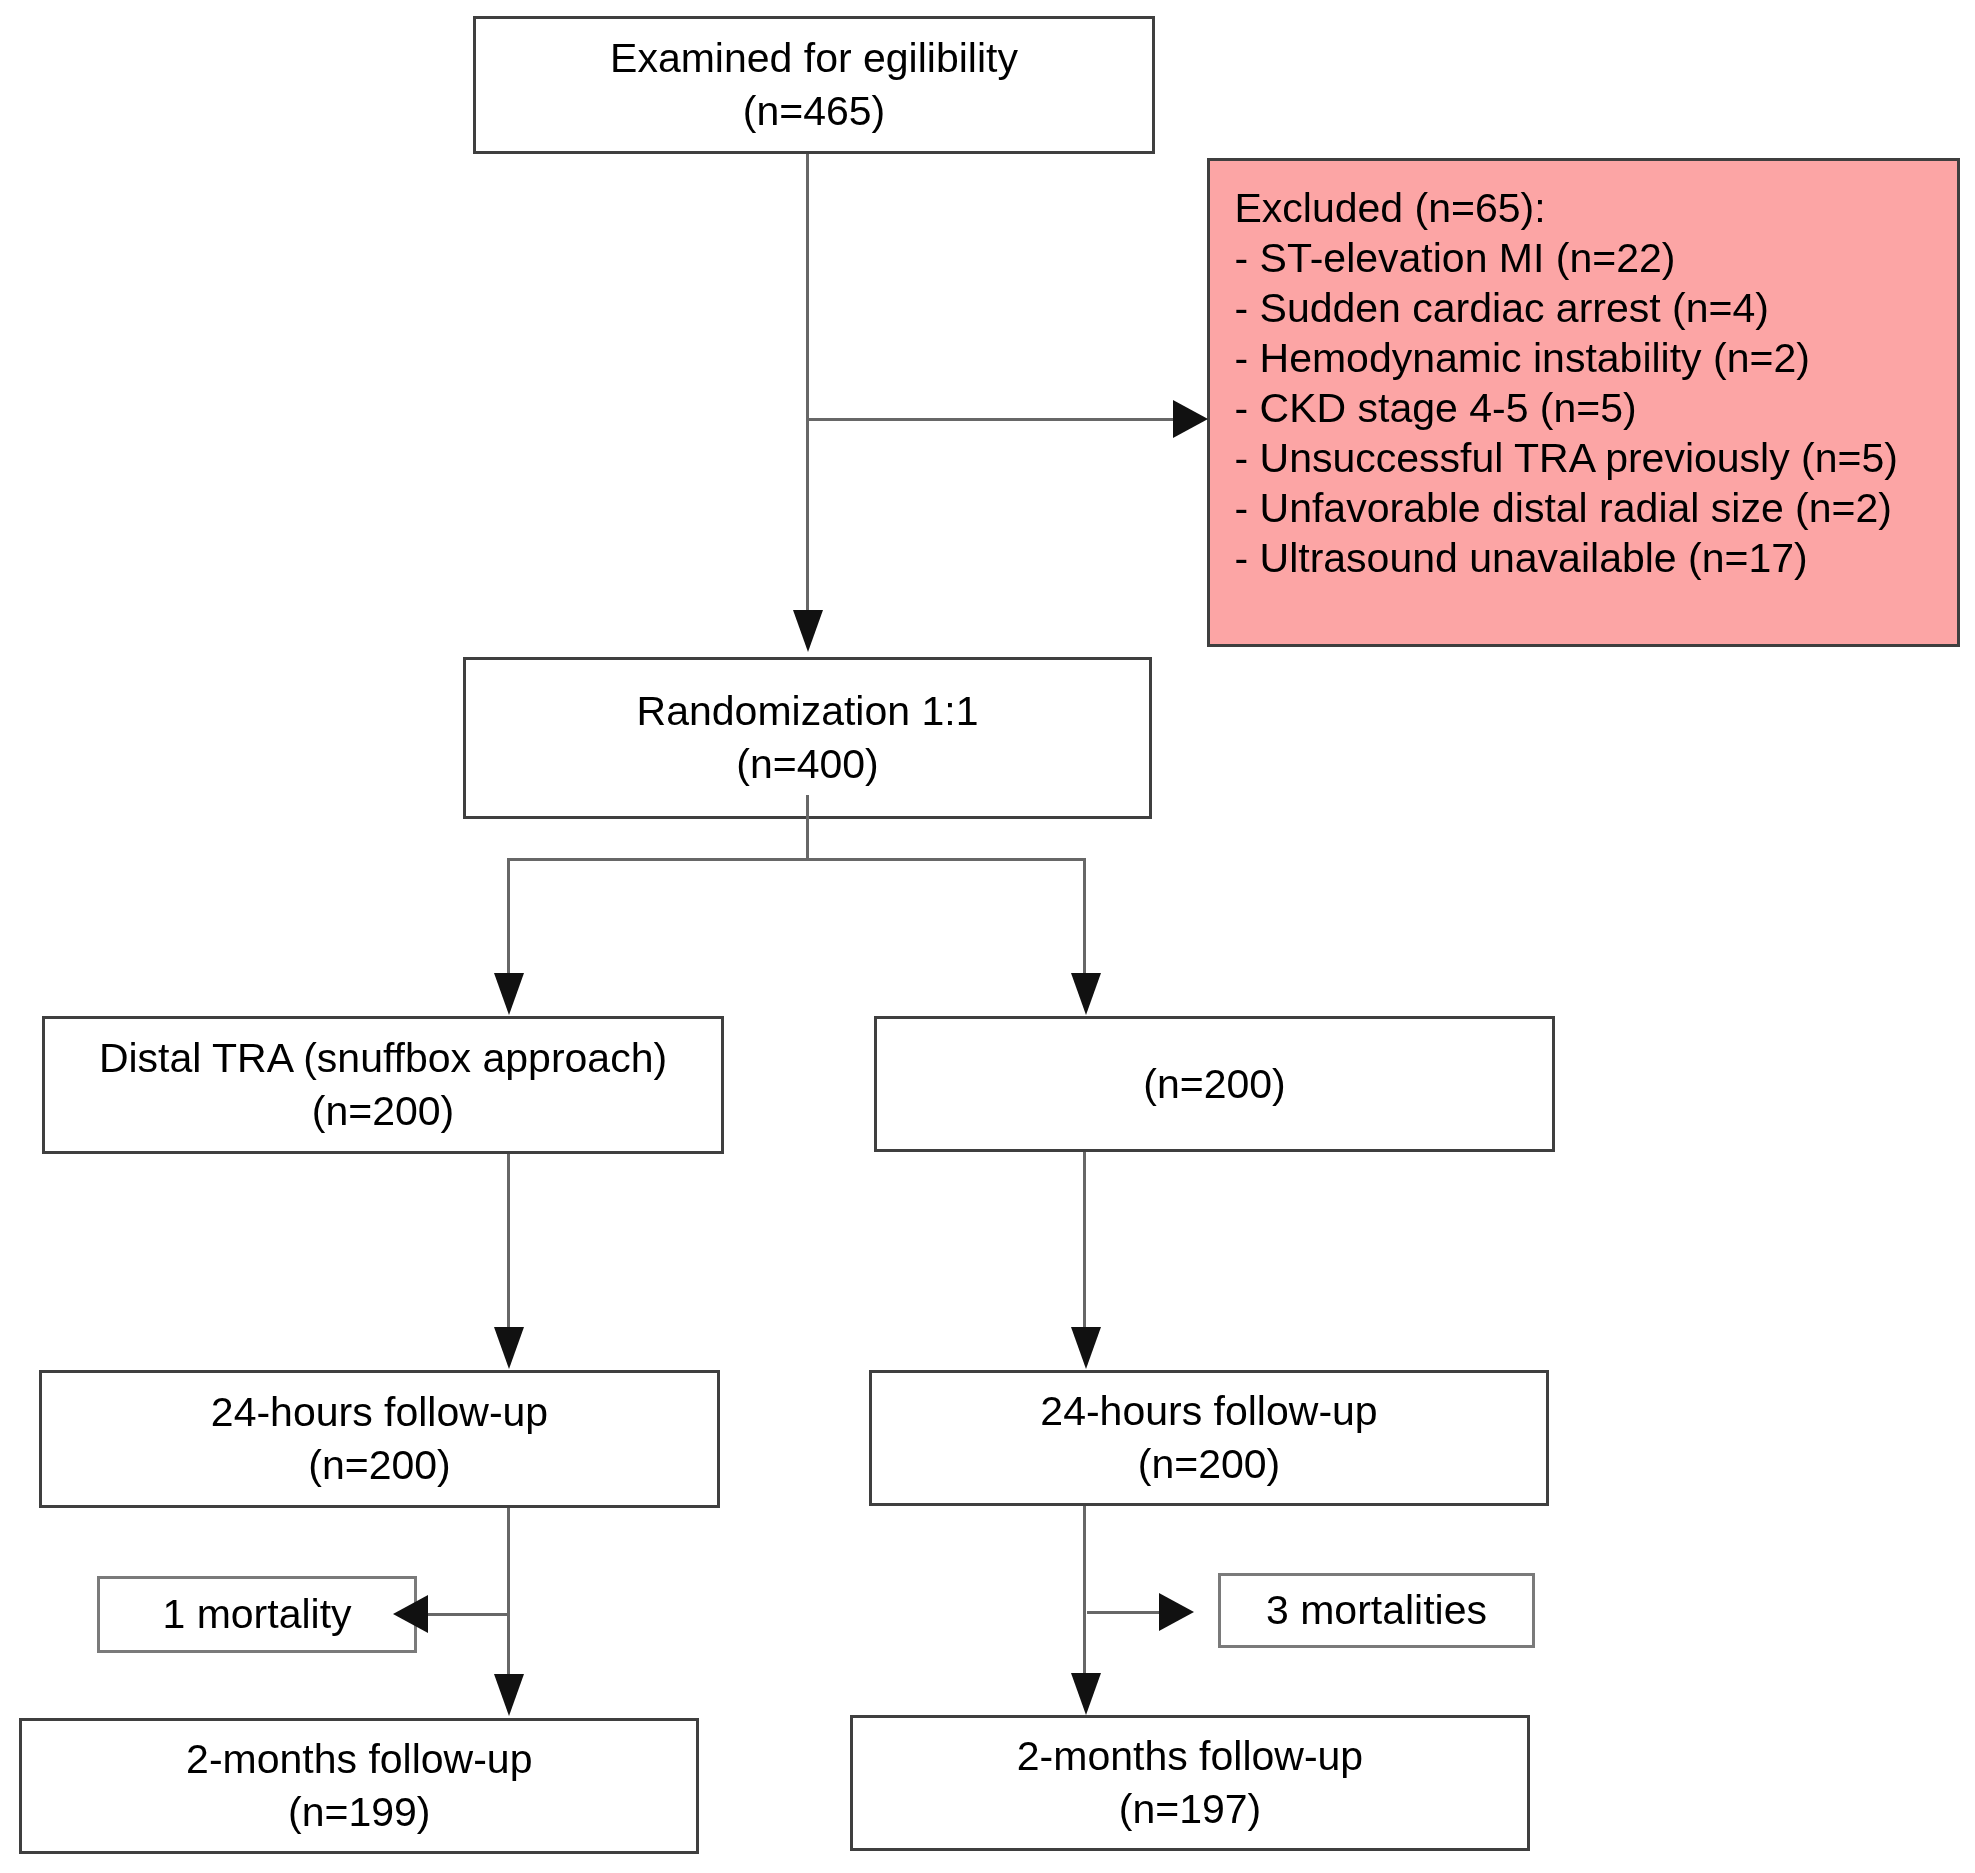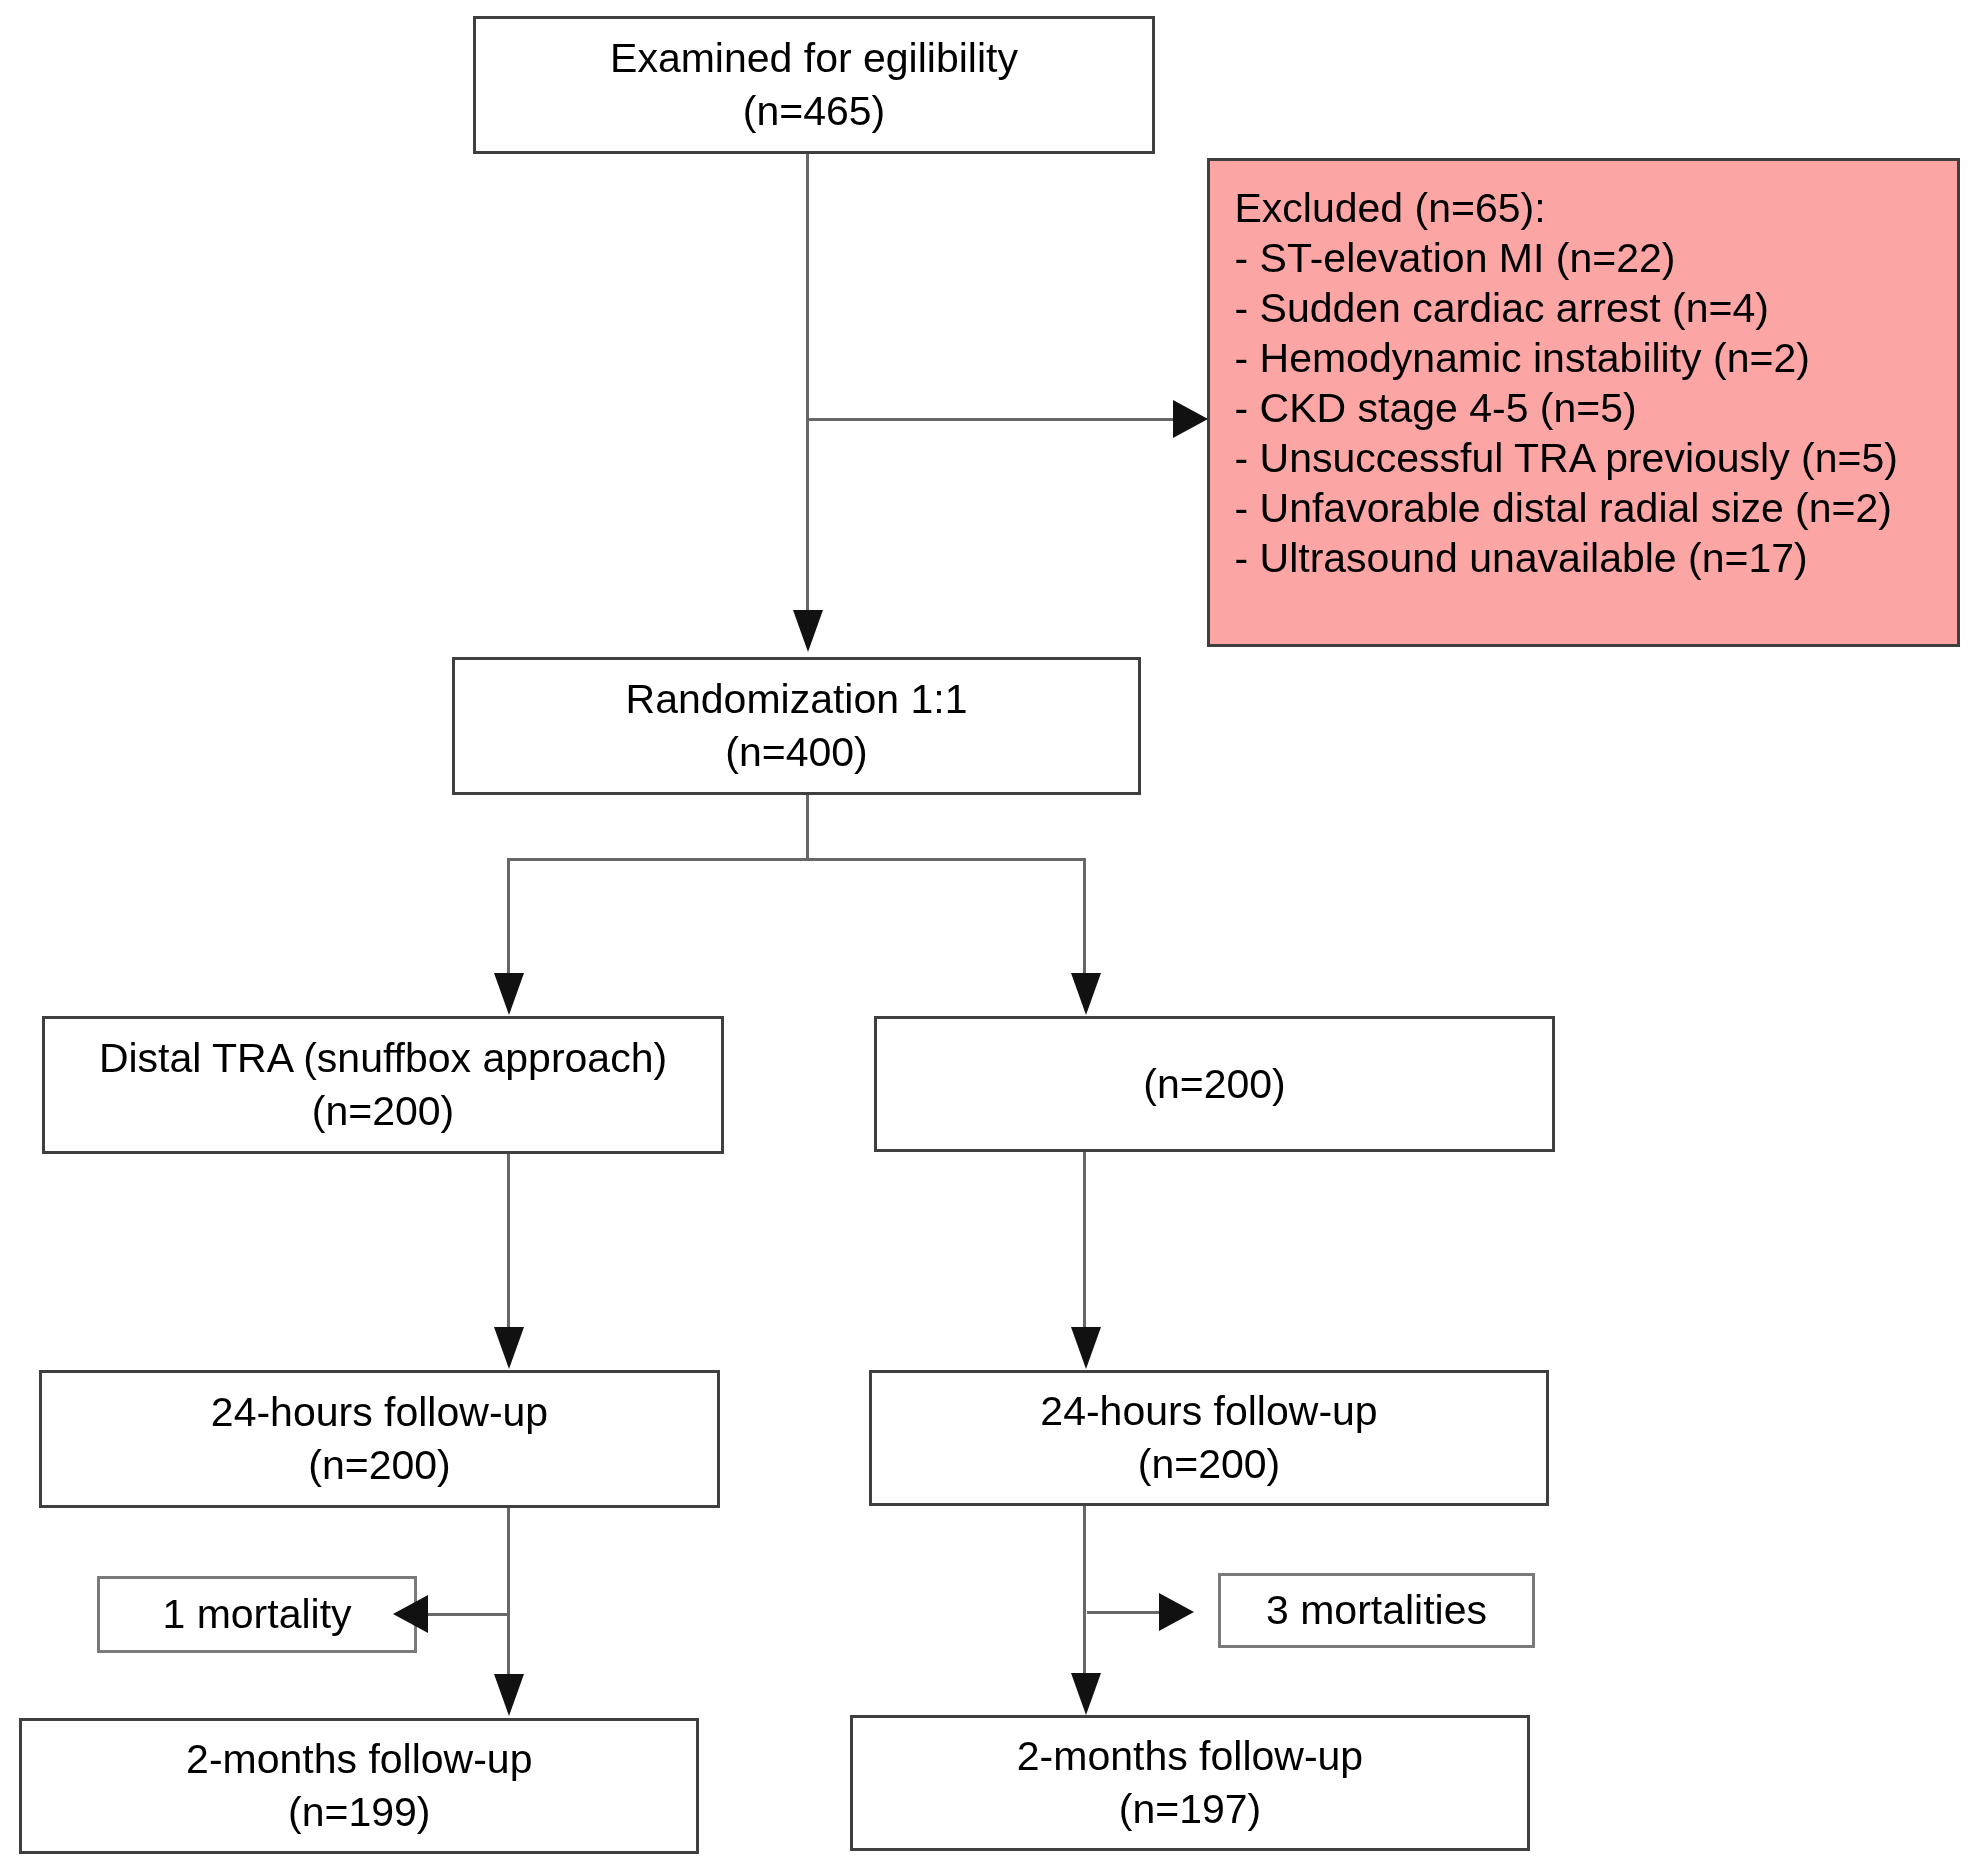--- a/index.html
+++ b/index.html
@@ -64,21 +64,21 @@
     <div>Excluded (n=65):</div>
     <div><span>- </span><span>ST-elevation MI (n=22)</span></div>
     <div><span>- </span><span>Sudden cardiac arrest (n=4)</span></div>
     <div><span>- </span><span>Hemodynamic instability (n=2)</span></div>
     <div><span>- </span><span>CKD stage 4-5 (n=5)</span></div>
     <div><span>- </span><span>Unsuccessful TRA previously (n=5)</span></div>
     <div><span>- </span><span>Unfavorable distal radial size (n=2)</span></div>
     <div><span>- </span><span>Ultrasound unavailable (n=17)</span></div>
   </div>
 
-  <div class="node" style="left:452px;top:657px;width:689px;height:138px;">
+  <div class="node" style="left:463px;top:657px;width:689px;height:162px;">
     <div>Randomization 1:1</div>
     <div>(n=400)</div>
   </div>
 
   <div class="node" style="left:42px;top:1016px;width:682px;height:138px;">
     <div>Distal TRA (snuffbox approach)</div>
     <div>(n=200)</div>
   </div>
   <div class="node" style="left:874px;top:1016px;width:681px;height:136px;">
     <div>(n=200)</div>

